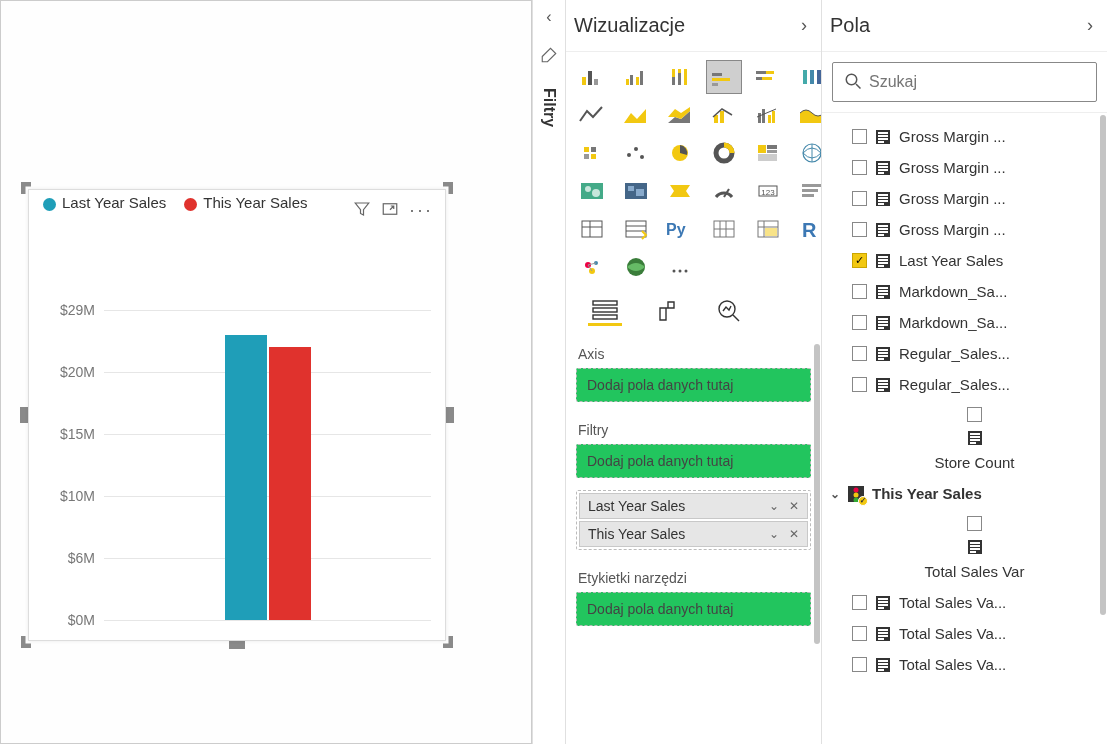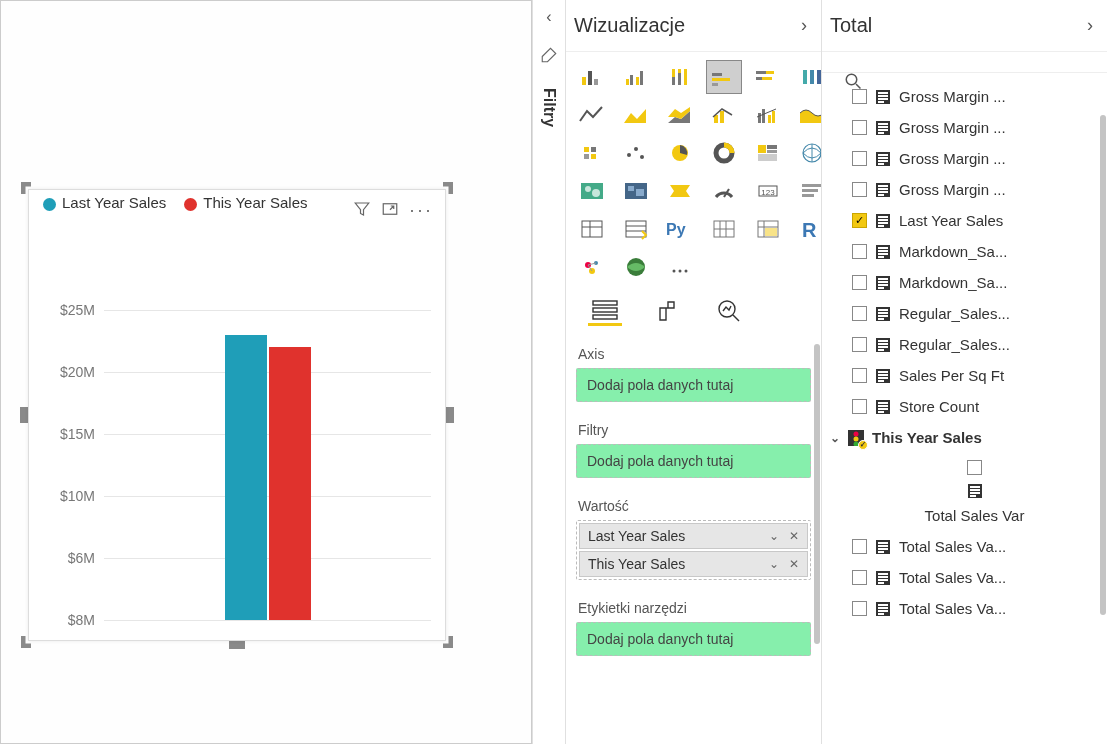--- a/index.html
+++ b/index.html
@@ -39,21 +39,21 @@
   .panel-hd .chev{font-size:18px;color:#555;cursor:pointer;}
   .viz-gallery { padding: 8px 8px 2px 8px; display:grid; grid-template-columns: repeat(6, 36px); grid-auto-rows:34px; gap:4px 8px; justify-content:start;}
   .viz-item { width:36px; height:34px; display:flex; align-items:center; justify-content:center; cursor:pointer; border:1px solid transparent;}
   .viz-item.sel { background:#cfcfcf; border-color:#888;}
   .viz-item svg { display:block; }
   .tabs { display:flex; gap:28px; padding: 10px 16px 12px 22px; }
   .tabs .tab { width:34px; height:30px; display:flex; align-items:center; justify-content:center; cursor:pointer;}
   .tabs .tab.sel { border-bottom:3px solid #f2c811;}
   .wells { padding: 0 10px 20px 10px; overflow-y:auto; height:calc(744px - 52px - 228px - 54px); }
   .well-label { font-size:14px; color:#555; padding:8px 2px 6px 2px;}
-  .well-box { border:1px dashed #bbb; border-radius:2px; padding:8px 10px; font-size:14px; color:#444; background:#86efac; margin-bottom:12px;}
+  .well-box { border:1px dashed #bbb; border-radius:2px; padding:8px 10px; font-size:14px; color:#444; background:#22c55e; margin-bottom:12px;}
   .well-container { border:1px dashed #bbb; border-radius:2px; padding:2px; margin-bottom:12px; background:#fff;}
   .well-pill { background:#e6e6e6; border:1px solid #c8c8c8; padding:4px 8px; font-size:14px; color:#333; display:flex; align-items:center; justify-content:space-between; margin-bottom:2px;}
   .well-pill:last-child{margin-bottom:0;}
   .pill-actions { display:flex; gap:10px; color:#666; font-size:12px;}
   .scroll-ind { position:absolute; right:0; top:272px; bottom:0; width:8px; }
   .scroll-thumb{ position:absolute; right:1px; top:72px; width:6px; height:300px; background:#c4c4c4; border-radius:3px;}
 
   .fields-panel { flex:1; height:744px; background:#fff; position:relative; overflow:hidden;}
   .search-wrap { padding:10px; border-bottom:1px solid #eee;}
   .search { width:100%; height:40px; border:1px solid #888; border-radius:2px; padding:0 12px 0 36px; font-size:16px; color:#333; background:#fff;}
@@ -113,26 +113,26 @@
               <path d="M13 8l4 0 0 4 M17 8l-5 5"></path>
             </svg></span>
         <span style="letter-spacing:2px;">···</span>
       </div>
       <div class="legend">
         <span><span class="swatch" id="sw0" style="background: rgb(31, 158, 184);"></span><span>Last Year Sales</span></span>
         <span><span class="swatch" id="sw1" style="background: rgb(224, 50, 45);"></span><span>This Year Sales</span></span>
       </div>
       <div class="plot">
         <div class="yaxis" id="yaxis">
-            <div class="ytick" style="top: 100%;">$8M</div>
+            <div class="ytick" style="top: 100%;">$0M</div>
             <div class="ytick" style="top: 80%;">$6M</div>
             <div class="ytick" style="top: 60%;">$10M</div>
             <div class="ytick" style="top: 40%;">$15M</div>
             <div class="ytick" style="top: 20%;">$20M</div>
-            <div class="ytick" style="top: 0%;">$25M</div>
+            <div class="ytick" style="top: 0%;">$29M</div>
           </div>
         <div class="grid" id="grid">
             <div class="gridline" style="top: 100%;"></div>
             <div class="gridline" style="top: 80%;"></div>
             <div class="gridline" style="top: 60%;"></div>
             <div class="gridline" style="top: 40%;"></div>
             <div class="gridline" style="top: 20%;"></div>
             <div class="gridline" style="top: 0%;"></div>
           </div>
         <div class="bars" id="bars">
@@ -405,21 +405,20 @@
           <path d="M17 17 L23 23"></path>
           <path d="M7 13 L10 9 L13 12 L15 8"></path>
         </svg>
       </div>
   </div>
   <div class="wells">
     <div class="well-label">Axis</div>
     <div class="well-box">Dodaj pola danych tutaj</div>
     <div class="well-label">Filtry</div>
     <div class="well-box">Dodaj pola danych tutaj</div>
-    <div class="well-label">Wartość</div>
     <div class="well-container" id="valwell">
         <div class="well-pill">
           <span>Last Year Sales</span>
           <span class="pill-actions">
             <span>⌄</span>
             <span>✕</span>
           </span>
         </div>
         <div class="well-pill">
           <span>This Year Sales</span>
@@ -432,28 +431,29 @@
     <div class="well-label">Etykietki narzędzi</div>
     <div class="well-box">Dodaj pola danych tutaj</div>
   </div>
   <div class="scroll-ind">
       <div class="scroll-thumb"></div>
     </div>
 </div>
 
 <div class="fields-panel">
   <div class="panel-hd">
-    <span>Total</span>
+    <span>Pola</span>
     <span class="chev">›</span>
   </div>
   <div class="search-wrap">
     <span class="search-icon"><svg width="18" height="18" viewBox="0 0 24 24" fill="none" stroke="#555" stroke-width="2">
           <circle cx="10" cy="10" r="7"></circle>
           <path d="M16 16 L22 22"></path>
         </svg></span>
+    <input class="search" placeholder="Szukaj" style="">
   </div>
   <div class="fields-list" id="fieldslist">
       <div class="field-row" style="position: relative;">
         <span class="checkbox"></span>
         <span class="calc-icon">
           <svg width="16" height="16">
             <rect x="1" y="1" width="14" height="14" fill="#333"></rect>
             <rect x="3" y="3" width="10" height="2" fill="#fff"></rect>
             <rect x="3" y="6" width="10" height="2" fill="#fff"></rect>
             <rect x="3" y="9" width="10" height="2" fill="#fff"></rect>
@@ -559,34 +559,21 @@
           <svg width="16" height="16">
             <rect x="1" y="1" width="14" height="14" fill="#333"></rect>
             <rect x="3" y="3" width="10" height="2" fill="#fff"></rect>
             <rect x="3" y="6" width="10" height="2" fill="#fff"></rect>
             <rect x="3" y="9" width="10" height="2" fill="#fff"></rect>
             <rect x="3" y="12" width="6" height="2" fill="#fff"></rect>
           </svg>
         </span>
         <span>Regular_Sales...</span>
       </div>
-      <div class="field-row" style="position: relative;">
-        <span class="checkbox"></span>
-        <span class="calc-icon">
-          <svg width="16" height="16">
-            <rect x="1" y="1" width="14" height="14" fill="#333"></rect>
-            <rect x="3" y="3" width="10" height="2" fill="#fff"></rect>
-            <rect x="3" y="6" width="10" height="2" fill="#fff"></rect>
-            <rect x="3" y="9" width="10" height="2" fill="#fff"></rect>
-            <rect x="3" y="12" width="6" height="2" fill="#fff"></rect>
-          </svg>
-        </span>
-        <span>Sales Per Sq Ft</span>
-      </div>
-      <div class="field-row" style="position: relative;">
+      <div class="field-row" style="position: relative; flex-direction: column;">
         <span class="checkbox"></span>
         <span class="calc-icon">
           <svg width="16" height="16">
             <rect x="1" y="1" width="14" height="14" fill="#333"></rect>
             <rect x="3" y="3" width="10" height="2" fill="#fff"></rect>
             <rect x="3" y="6" width="10" height="2" fill="#fff"></rect>
             <rect x="3" y="9" width="10" height="2" fill="#fff"></rect>
             <rect x="3" y="12" width="6" height="2" fill="#fff"></rect>
           </svg>
         </span>

